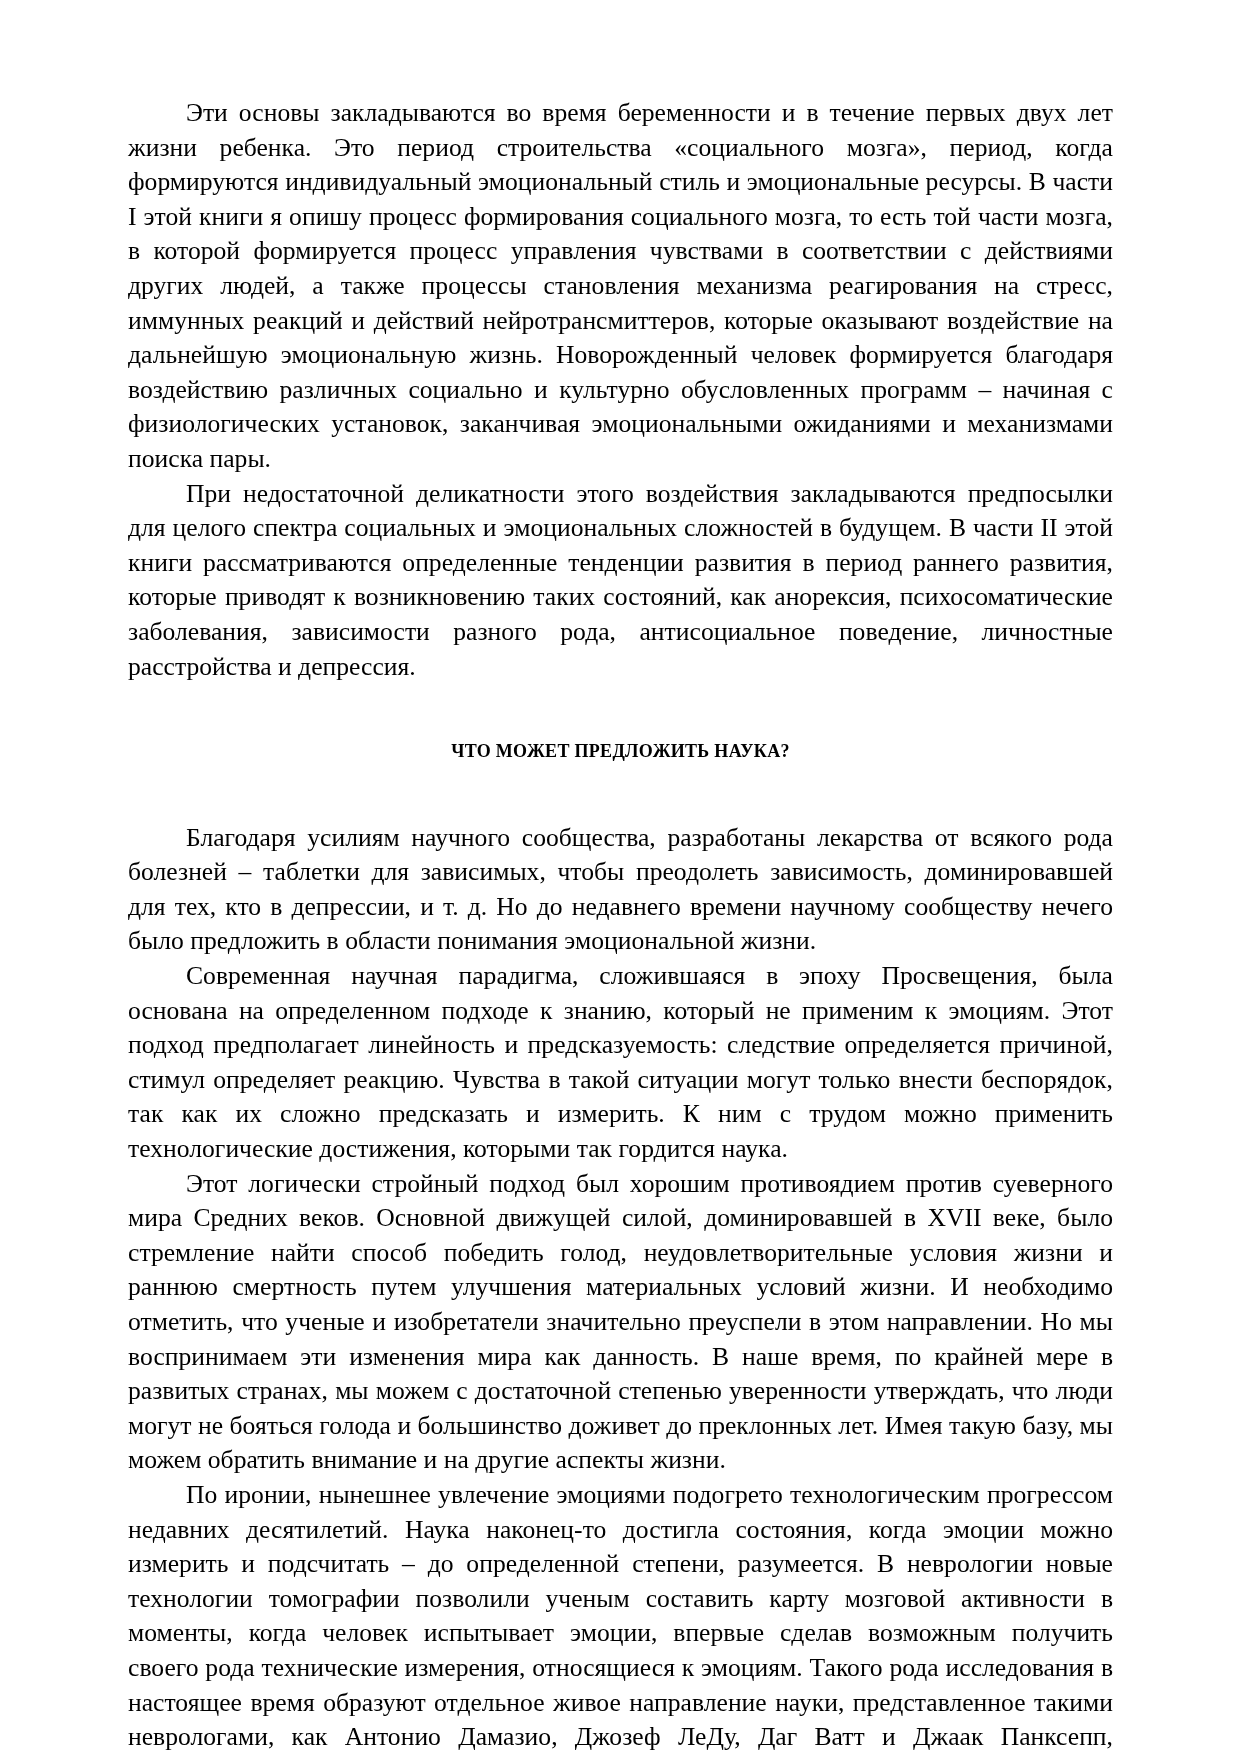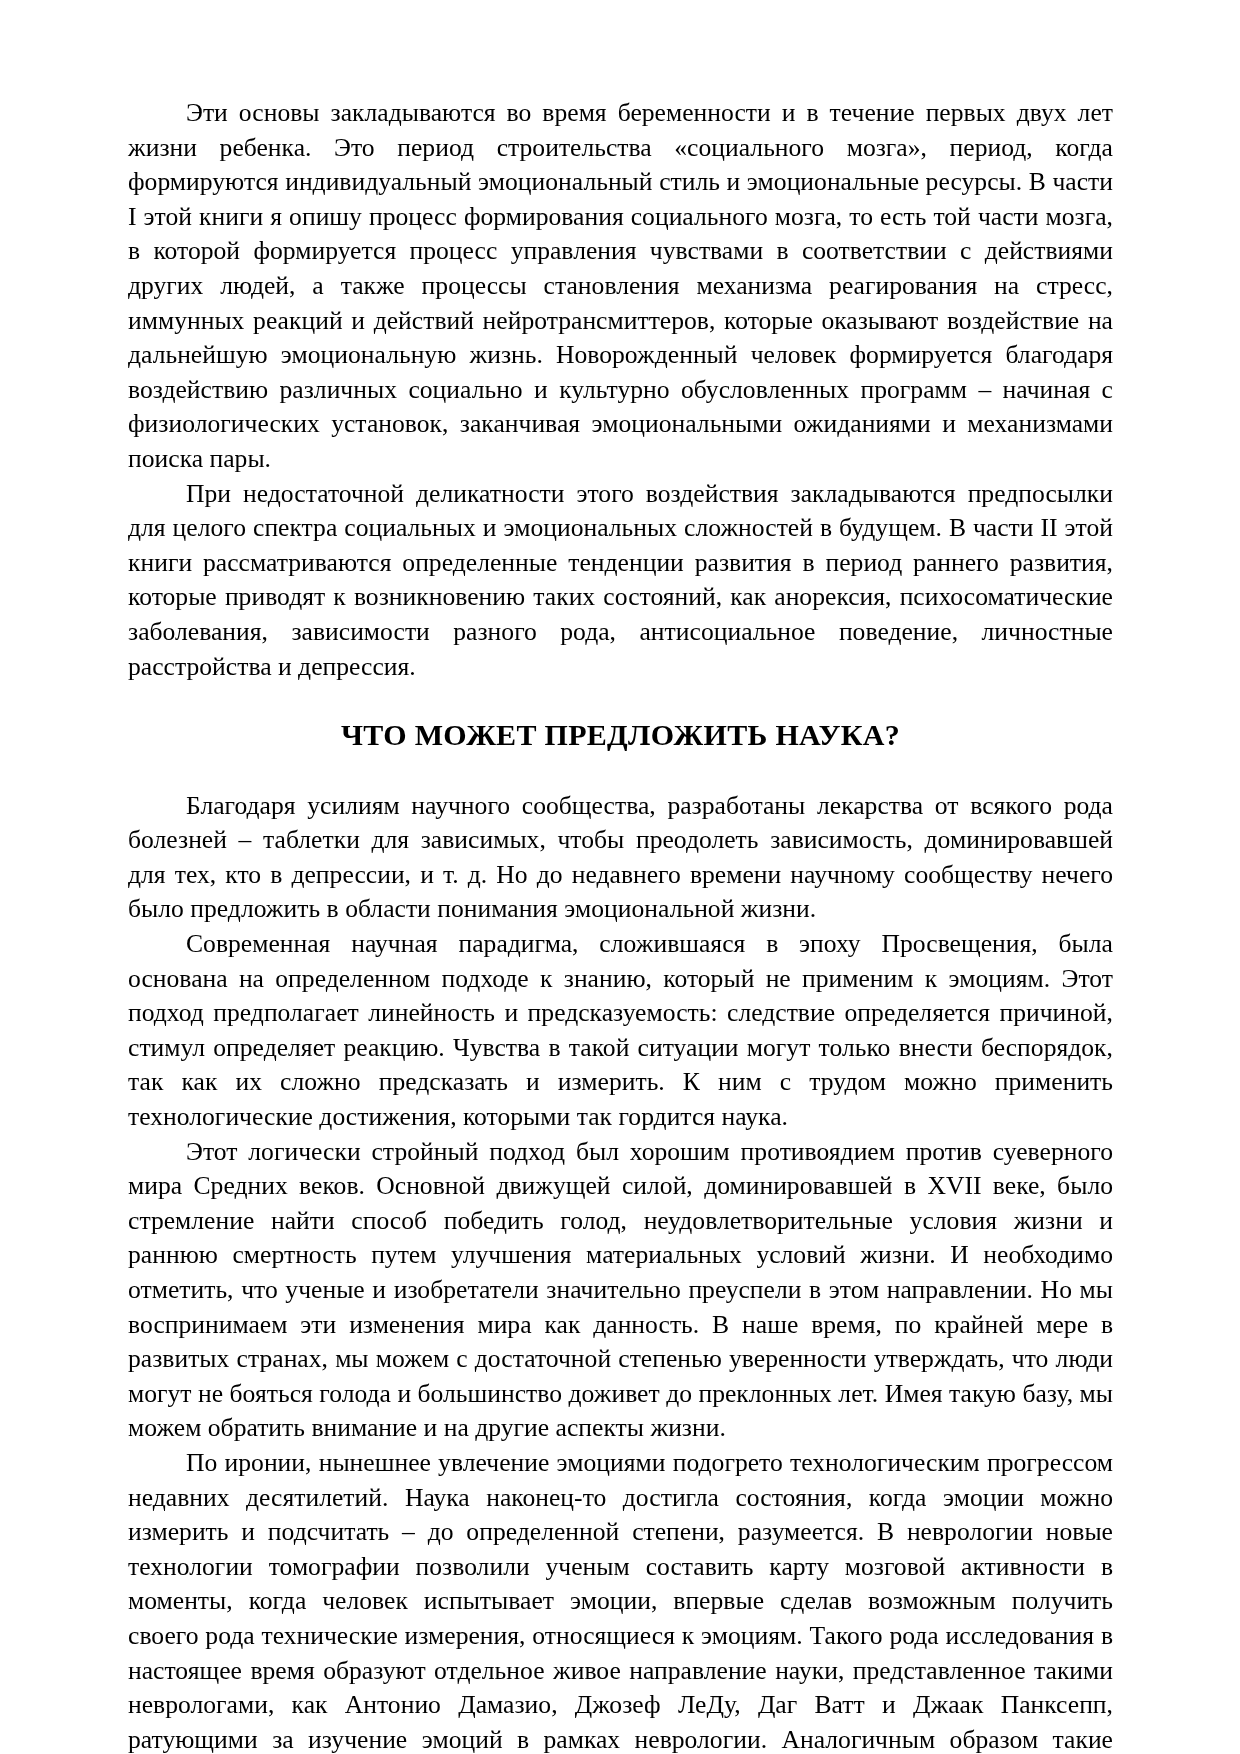--- a/index.html
+++ b/index.html
@@ -31,23 +31,23 @@
     text-indent: 58px;
     text-align: justify;
     font-size: 25.6px;
     line-height: 34.6px;
     letter-spacing: 0.02px;
     word-spacing: 0px;
     -webkit-hyphens: none;
     hyphens: none;
   }
   h2.section-heading {
-    margin: 0;
+    margin: 16px;
     text-align: center;
-    font-size: 30px;
+    font-size: 18px;
     line-height: 34.6px;
     font-weight: bold;
     letter-spacing: 0.3px;
   }
   .gap-before-heading { height: 34px; }
   .gap-after-heading  { height: 36px; }
 </style>
 </head>
 <body>
 

